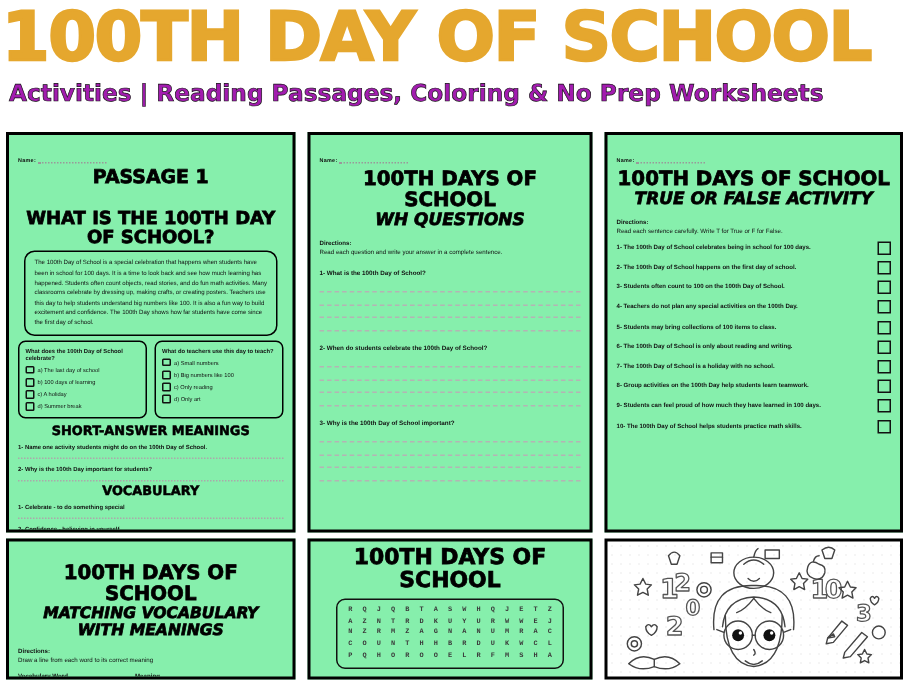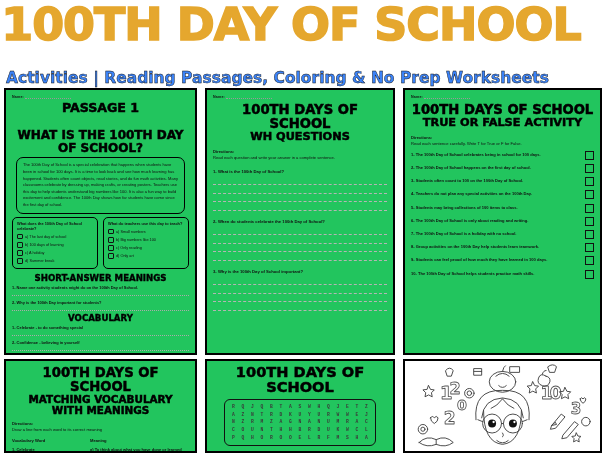--- a/index.html
+++ b/index.html
@@ -28,43 +28,43 @@
     white-space: nowrap;
     transform: scaleX(1.02);
     text-shadow: 0 0 0 #E5A72E;
     -webkit-text-stroke: 1.6px #E5A72E;
   }
   .sub-title {
     font-family: "DejaVu Sans", sans-serif;
     font-weight: bold;
     font-size: 15.5px;
     line-height: 20px;
-    color: #3b82f6;
-    margin-top: 21px;
+    color: #a21caf;
+    margin-top: 5px;
     white-space: nowrap;
     -webkit-text-stroke: 0.45px #111;
   }
 
   
   .grid {
     position: absolute;
     top: 86px; left: 0;
     width: 606px; height: 369px;
     display: grid;
     grid-template-columns: 201px 198px 207px;
     grid-template-rows: 271px 98px;
   }
   .cell { position: relative; padding: 2px 4px; }
 
   .sheet {
     position: relative;
     width: 100%; height: 100%;
-    background: #22c55e;
+    background: #86efac;
     border: 2.4px solid #000;
-    padding: 5px 6px 3px 6px;
+    padding: 15px 6px 3px 6px;
     overflow: hidden;
   }
   .sheet.thin { border-width: 2px; }
 
   .nameline {
     font-size: 3.6px;
     font-weight: bold;
     color: #111;
     letter-spacing: .2px;
     margin-bottom: 2px;
@@ -80,21 +80,21 @@
 
   .wstitle {
     font-family: "DejaVu Sans", sans-serif;
     font-weight: 900;
     text-align: center;
     color: #000;
     line-height: 1.05;
     -webkit-text-stroke: .5px #000;
   }
   .t1 { font-size: 13.2px; }
-  .t2 { font-size: 11.3px; }
+  .t2 { font-size: 11.3px; font-style: italic; }
   .t-pass { font-size: 12.6px; }
   .t-ws { font-size: 15.2px; }
 
   .dirs-label { font-size: 4.1px; font-weight: bold; color: #111; margin-top: 6px; }
   .dirs { font-size: 4.1px; color: #111; margin-top: 1.5px; line-height: 1.35; }
 
   
   .passage-box {
     margin: 3px 4px 0 4px;
     border: 1.2px solid #000;

